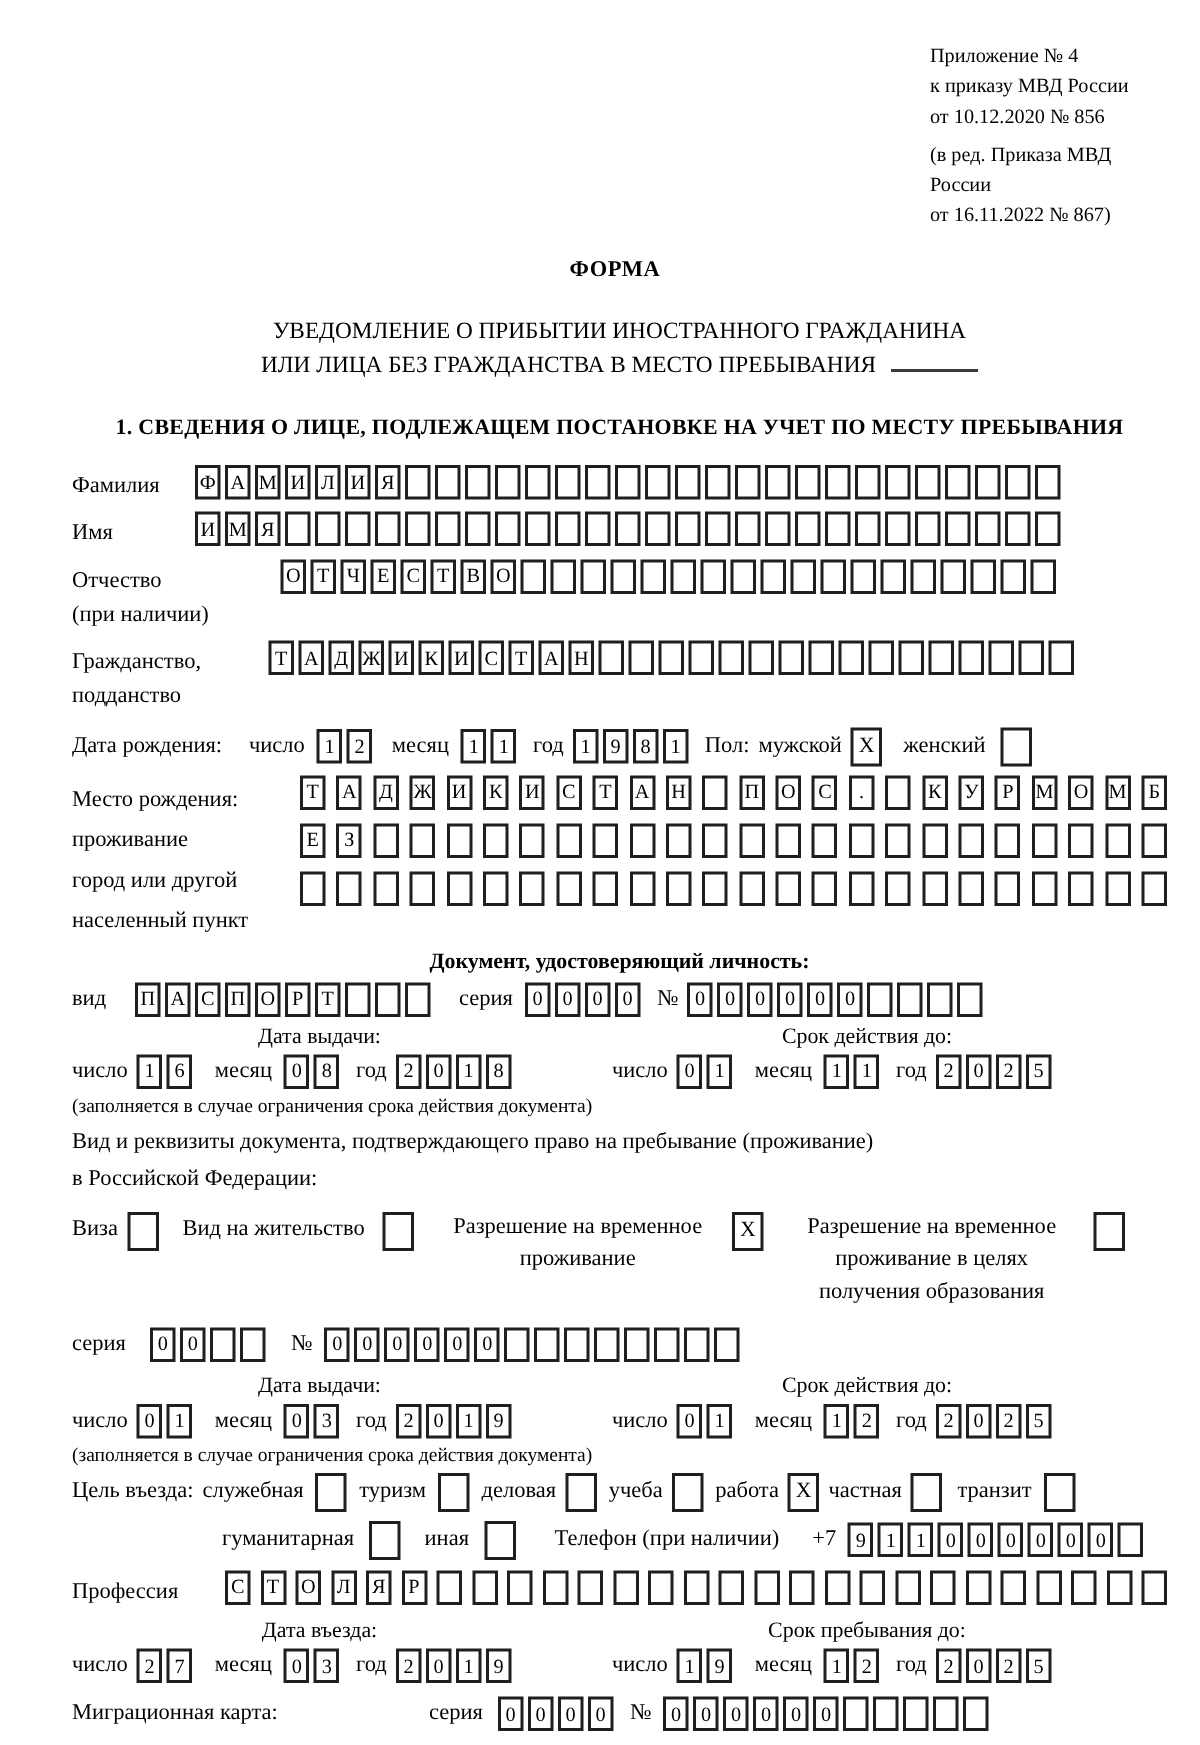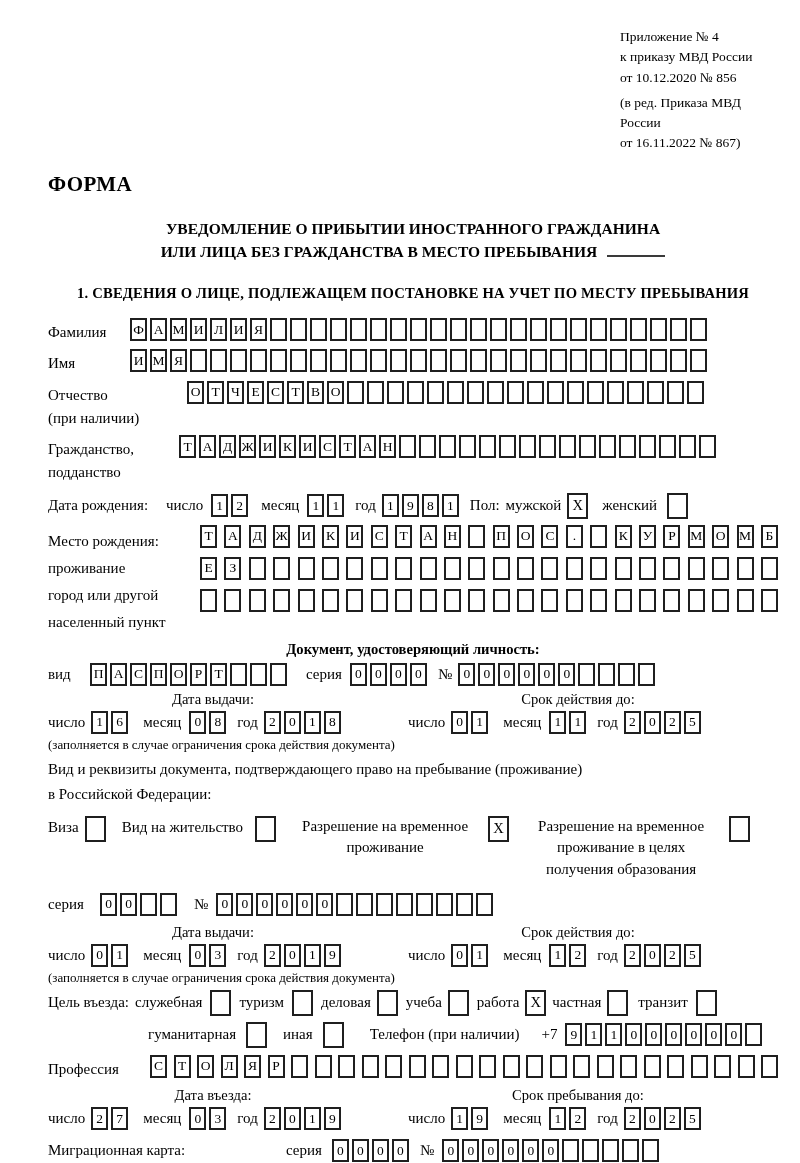--- a/index.html
+++ b/index.html
@@ -7,24 +7,24 @@
   body {
     width: 800px; height: 1163px; overflow: hidden;
     font-family: "Liberation Serif", "DejaVu Serif", serif;
     color: #000;
   }
   .page { width: 800px; height: 1163px; padding: 27px 22px 10px 48px; overflow: hidden; }
 
   
   .appendix { margin-left: 572px; font-size: 13.5px; line-height: 1.5; }
   .amendment { margin-left: 572px; margin-top: 5px; font-size: 13.5px; line-height: 1.5; }
-  .forma { text-align: left; font-weight: bold; font-size: 21px; margin-top: 18px; padding-right: 6px; letter-spacing: .4px; }
+  .forma { text-align: center; font-weight: bold; font-size: 15px; margin-top: 18px; padding-right: 6px; letter-spacing: .4px; }
 
   
-  .title { text-align: center; font-weight: bold; font-size: 15.5px; line-height: 1.5; margin-top: 20px; }
+  .title { text-align: center; font-weight: normal; font-size: 15.5px; line-height: 1.5; margin-top: 20px; }
   .blank-line { display: inline-block; width: 58px; border-bottom: 2.5px solid #3a3a3a; height: 12px; margin-left: 10px; }
   .sec-heading { font-weight: bold; font-size: 14.6px; text-align: center; margin: 22px 0 16px 0; letter-spacing: .2px; }
 
   
   .frow { display: flex; align-items: flex-start; margin-bottom: 5px; }
   .frow.vcenter { align-items: center; }
   .flabel { flex: 0 0 auto; font-size: 15px; padding-top: 3px; line-height: 1.55; }
   .cells { display: inline-flex; flex: 0 0 auto; }
   .cell {
     display: inline-flex; align-items: center; justify-content: center;

